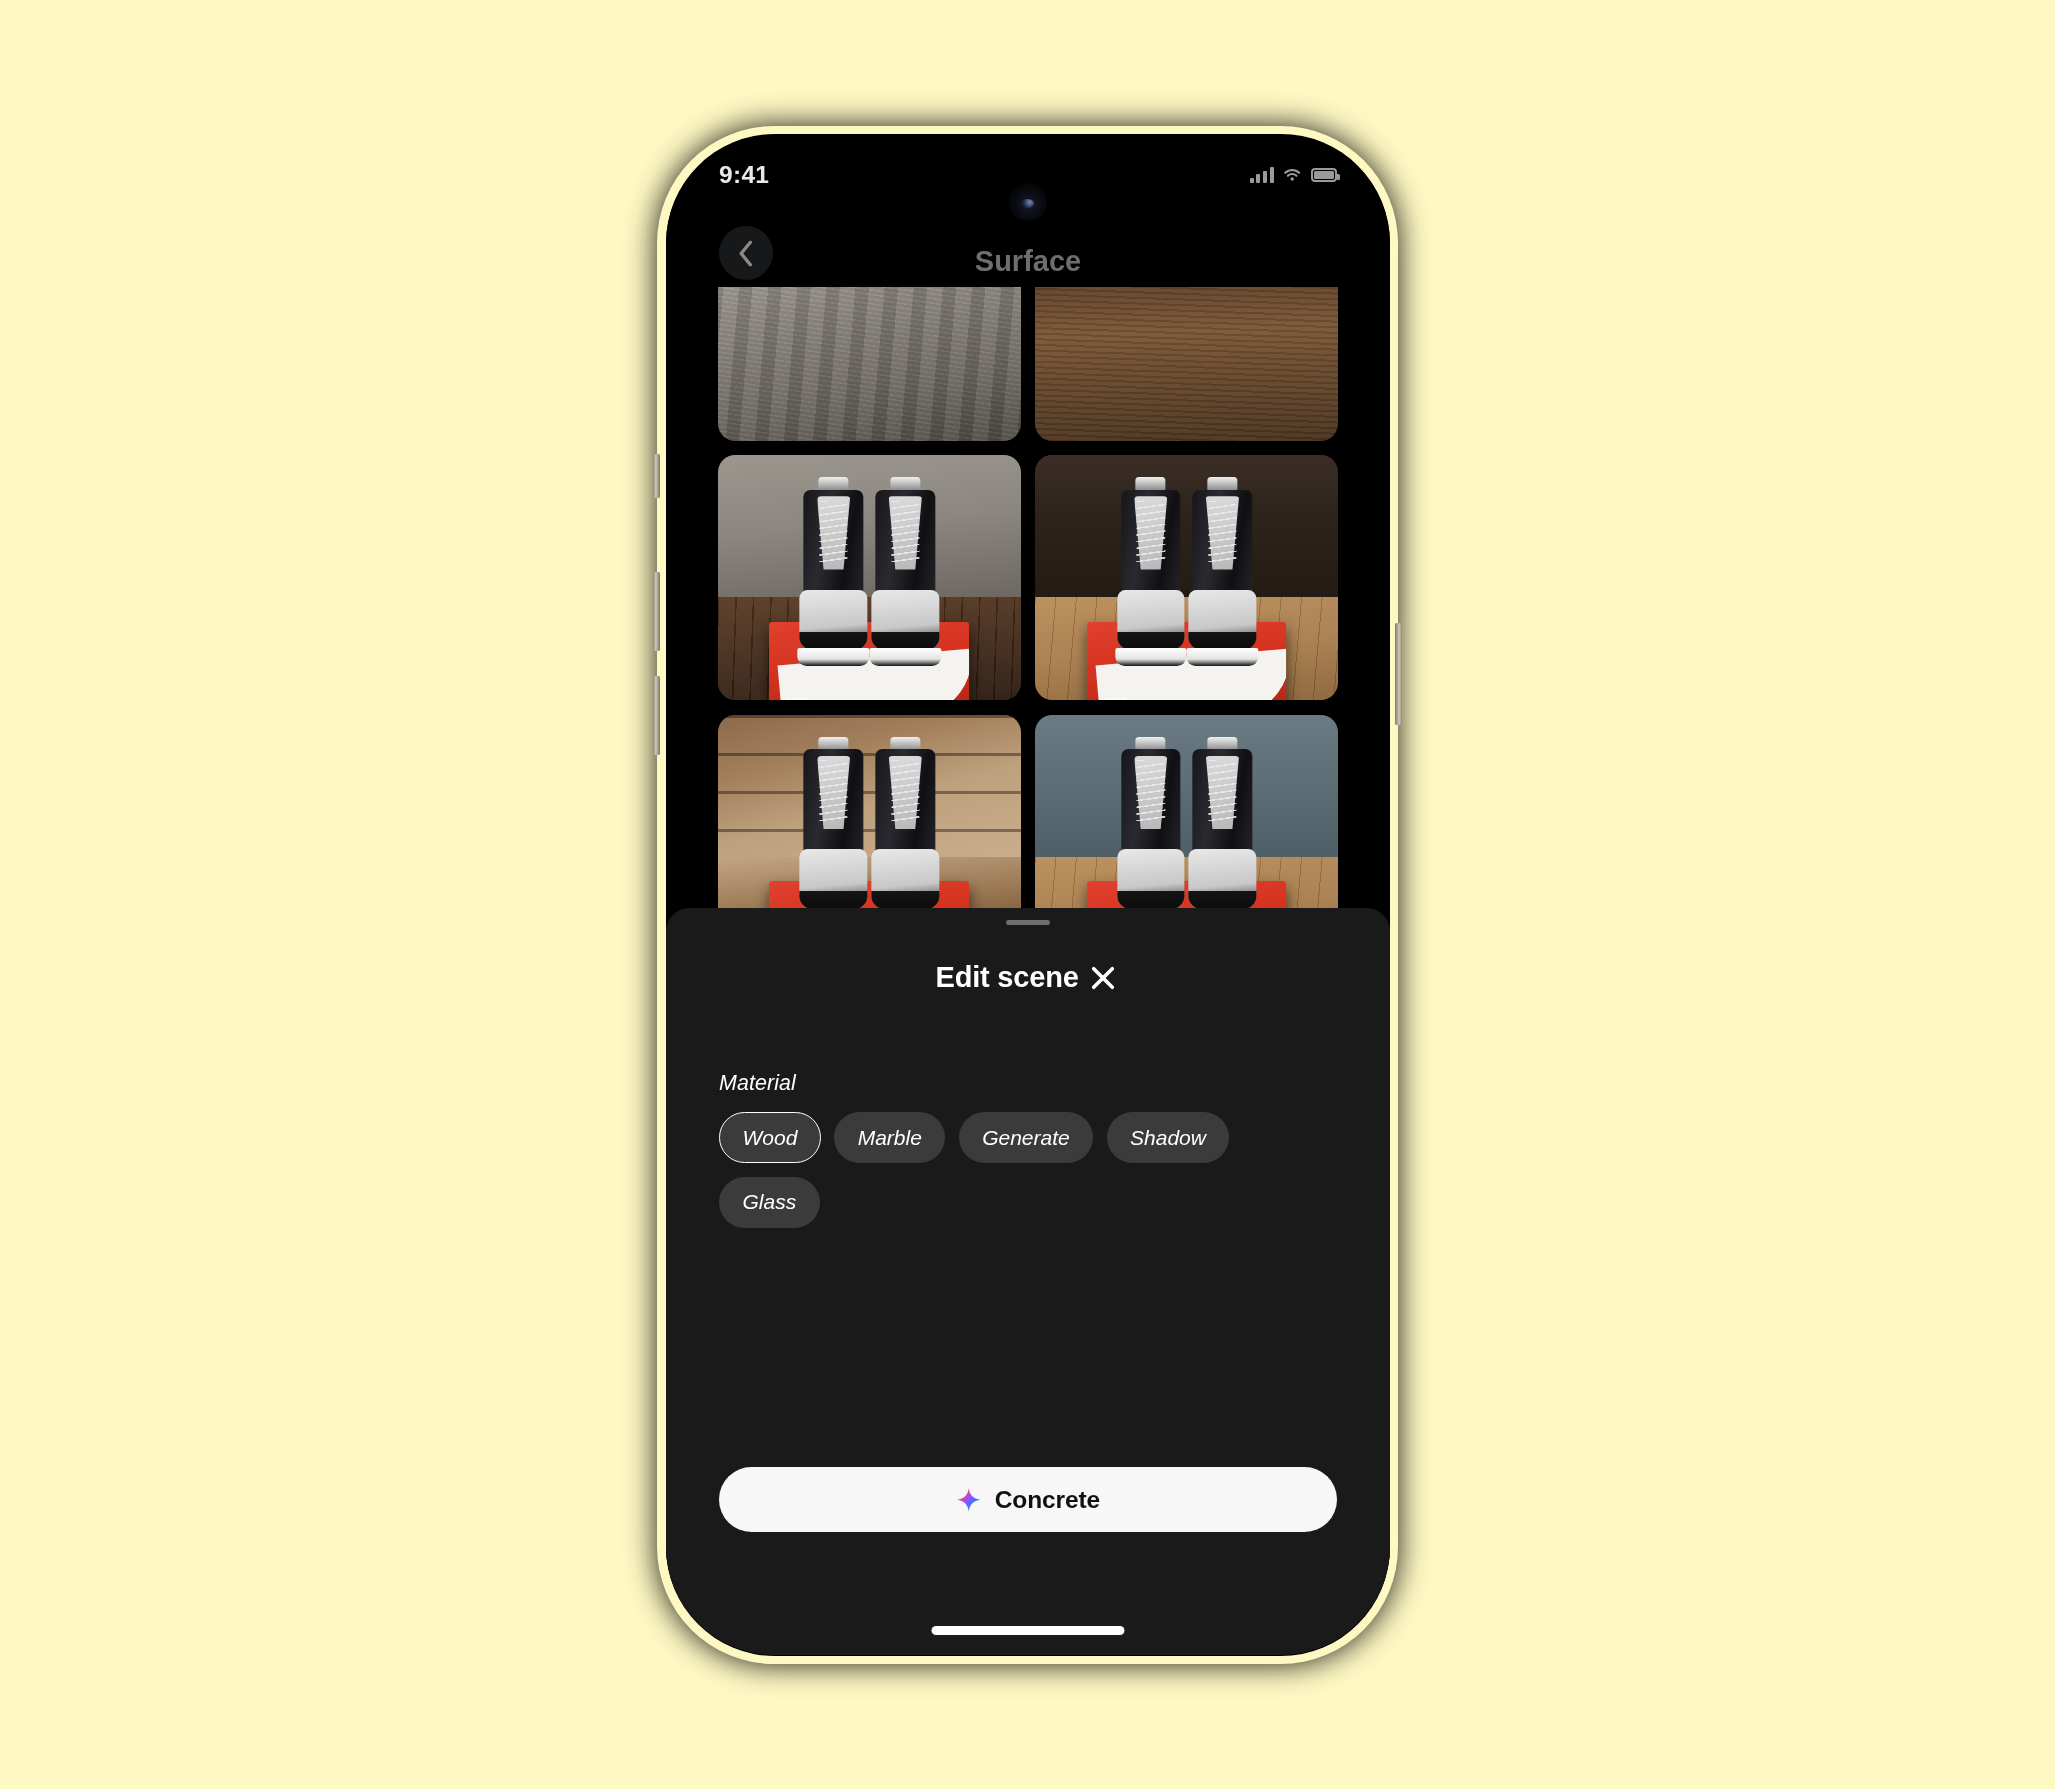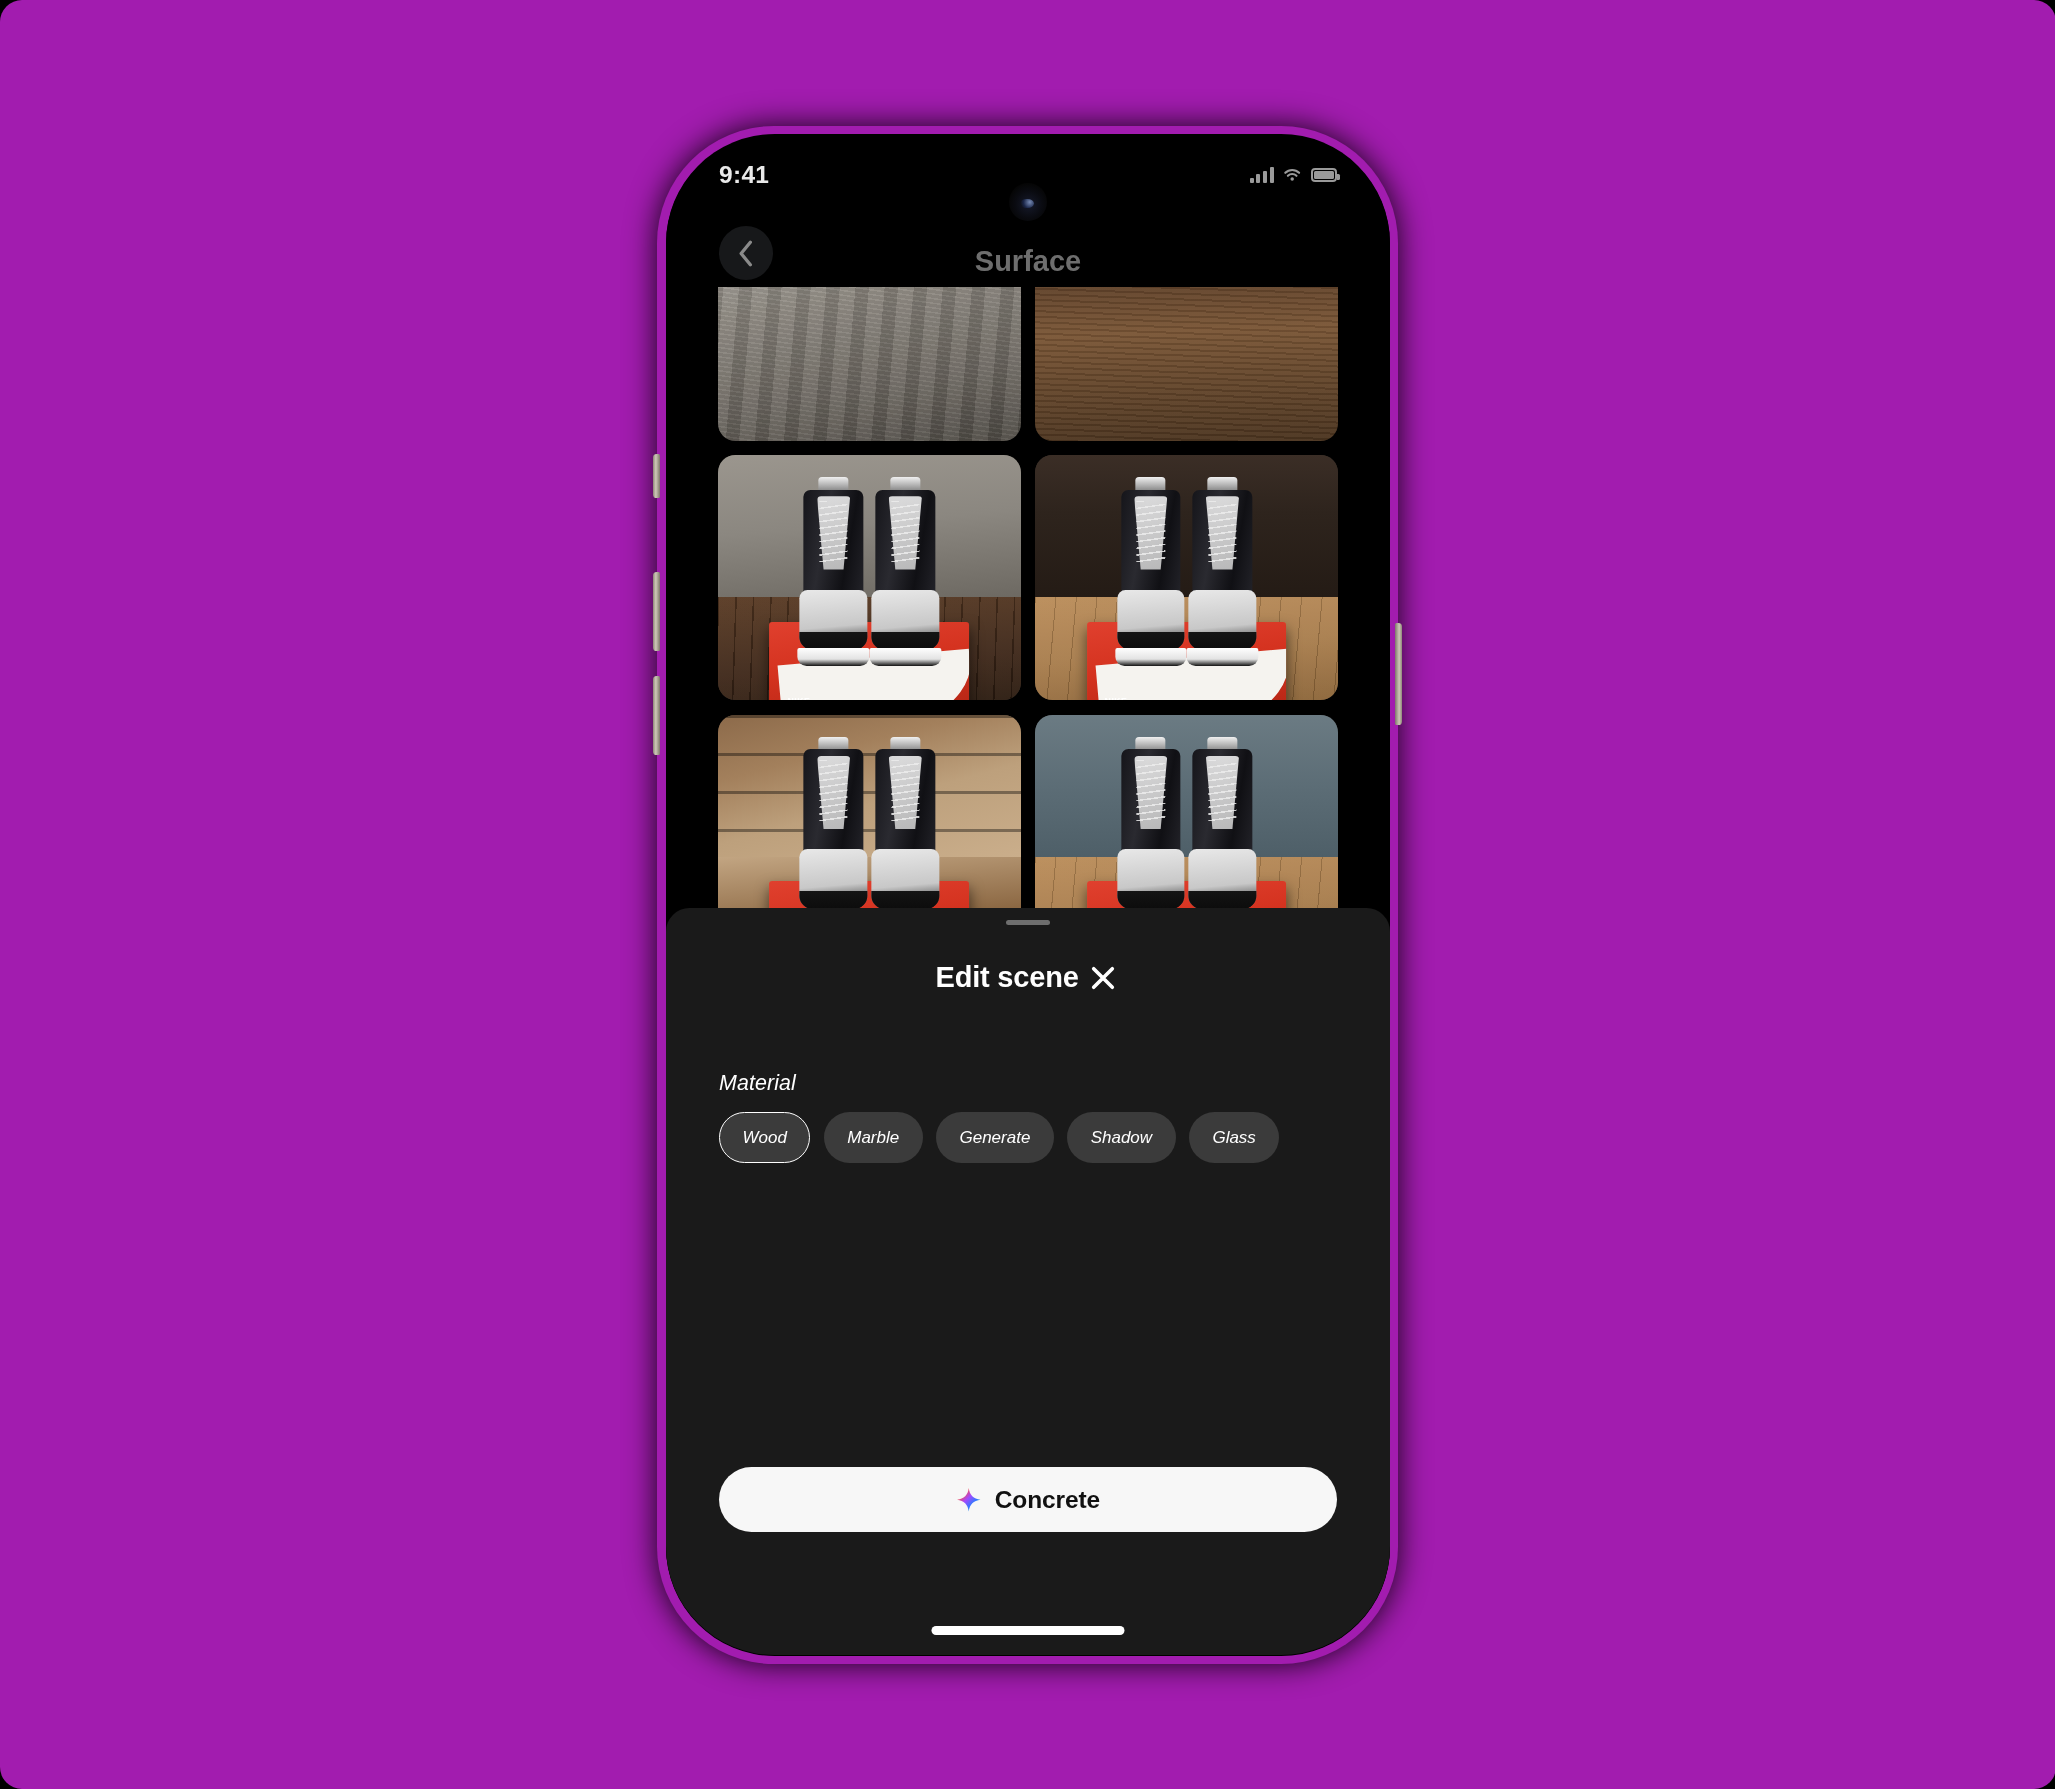--- a/index.html
+++ b/index.html
@@ -4,21 +4,21 @@
 <style>
   * { margin:0; padding:0; box-sizing:border-box; }
   html,body{
     width:2056px; height:1789px;
     background:#000; overflow:hidden;
     font-family:"Liberation Sans", sans-serif;
     -webkit-font-smoothing:antialiased;
   }
 
   
-  #stage{ position:relative; width:2056px; height:1789px; background:#a21caf;border-radius:22px; }
+  #stage{ position:relative; width:2056px; height:1789px; background:#fef9c3; }
 
   
   #phone{
     position:absolute; left:657px; top:126px;
     width:741px; height:1538px;
     border-radius:117px;
     background:
       linear-gradient(100deg,
         #2a2723 0%,
         #6d6659 2.0%,
@@ -276,21 +276,21 @@
   .section{ position:absolute; left:53px; width:618px; }
   .section-label{
     font-size:21.4px; font-weight:400; color:#ffffff; margin-bottom:16.3px;
     letter-spacing:0.1px;
   }
   .chips{ display:flex; flex-wrap:wrap; gap:13.3px; }
   .chip{
     height:51px; padding:0 22.5px;
     display:inline-flex; align-items:center; justify-content:center;
     background:#3b3b3b; color:#ffffff;
-    font-size:17px; font-weight:400;
+    font-size:21px; font-weight:400;
     border-radius:26.5px; border:1.5px solid transparent;
     cursor:pointer; white-space:nowrap;
   }
   .chip.selected{ border-color:#ffffff; }
 
   #section-material{ top:163px;font-style:italic; }
   #section-shadow{ top:403px; }
 
   #generate-button{
     position:absolute; left:53px; top:559px;

